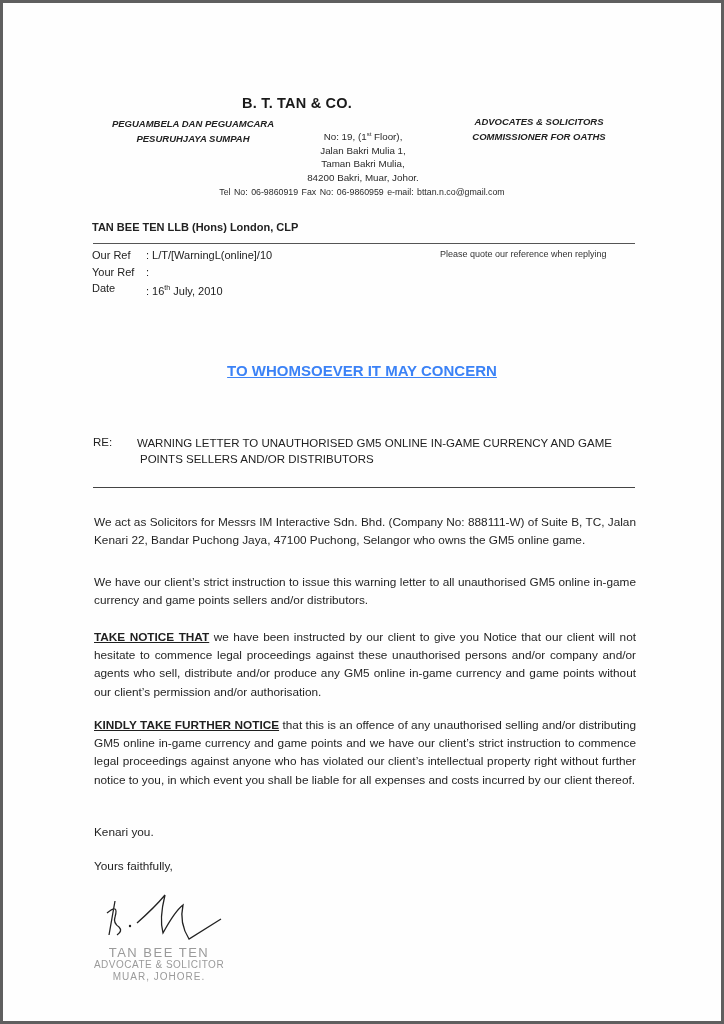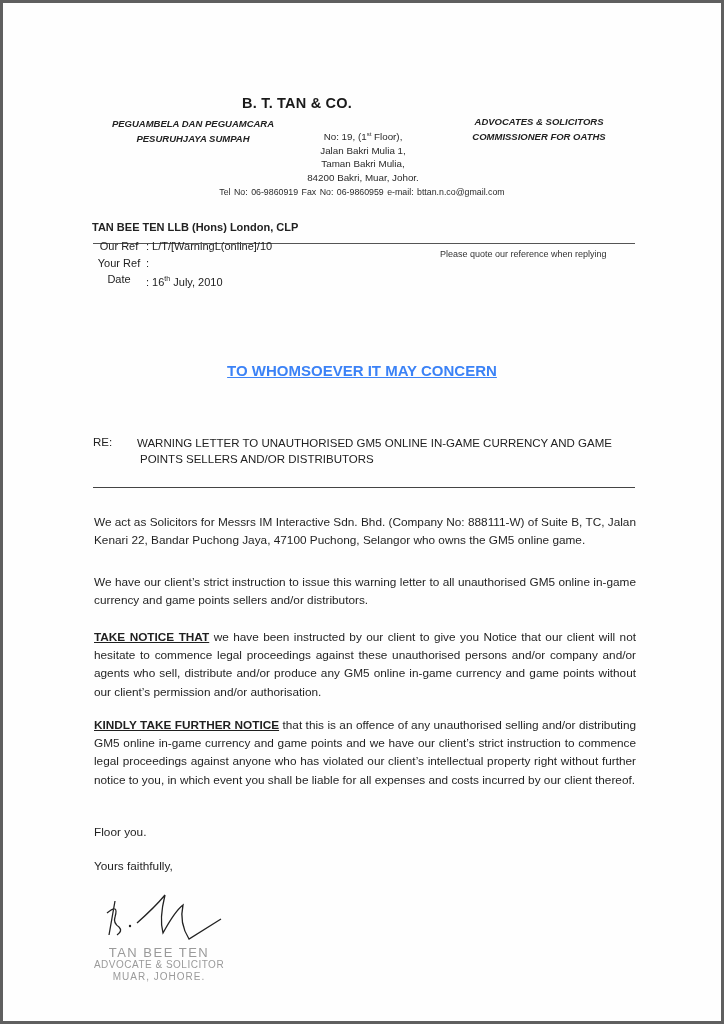--- a/index.html
+++ b/index.html
@@ -17,21 +17,21 @@
   .firm-name { left: 0; width: 588px; top: 92px; text-align: center; font-size: 14.5px; font-weight: bold; letter-spacing: 0.2px; }
   .left-tag { top: 113px; left: 100px; width: 180px; text-align: center; font-size: 9.5px; font-style: italic; font-weight: bold; line-height: 15px; color: #222; }
   .right-tag { top: 111px; left: 446px; width: 180px; text-align: center; font-size: 9.5px; font-style: italic; font-weight: bold; line-height: 15px; color: #222; }
   .address { top: 125px; left: 250px; width: 220px; text-align: center; font-size: 9.8px; line-height: 13.5px; color: #2a2a2a; }
   .address sup { font-size: 6px; }
   .contact { top: 184px; left: 0; width: 718px; text-align: center; font-size: 8.8px; color: #2a2a2a; word-spacing: 1px; }
   .lawyer { top: 218px; left: 89px; font-size: 11px; font-weight: bold; color: #222; text-align: right; }
   .rule { position: absolute; height: 1px; background: #555; }
   .rule1 { top: 240px; left: 90px; width: 542px; }
   .rule2 { top: 484px; left: 90px; width: 542px; background: #444; }
-  .ref-block { top: 235px; left: 89px; font-size: 11px; line-height: 16.5px; color: #222; text-align: center; }
+  .ref-block { top: 244px; left: 89px; font-size: 11px; line-height: 16.5px; color: #222; }
   .ref-row { display: flex; }
   .ref-label { width: 54px; }
   .ref-block sup { font-size: 7px; }
   .quote-note { top: 246px; left: 437px; font-size: 9px; color: #333; }
   .heading { top: 359px; left: 0; width: 718px; text-align: center; font-size: 15px; font-weight: bold; text-decoration: underline; color: #3b82f6; }
   .re-label { top: 433px; left: 90px; font-size: 11.5px; color: #222; }
   .re-text { top: 432px; left: 134px; font-size: 11.5px; line-height: 16px; color: #222; }
   .re-text .l2 { padding-left: 3px; }
   .para { position: absolute; left: 91px; width: 542px; font-size: 11.8px; line-height: 18.2px; text-align: justify; color: #1f1f1f; white-space: normal; }
   .p1 { top: 510px; }
@@ -102,21 +102,21 @@
     <div class="l2">POINTS  SELLERS AND/OR  DISTRIBUTORS</div>
   </div>
 
   <div class="rule rule2"></div>
 
   <div class="para p1">We act as Solicitors for Messrs IM Interactive Sdn. Bhd. (Company No: 888111-W) of Suite B, TC, Jalan Kenari 22, Bandar Puchong Jaya, 47100 Puchong, Selangor who owns the GM5 online game.</div>
   <div class="para p2">We have our client’s strict instruction to issue this warning letter to all unauthorised GM5 online in-game currency and game points sellers and/or distributors.</div>
   <div class="para p3"><span class="emph">TAKE NOTICE THAT</span><span>  we have been instructed by our client to give you Notice that our client will not hesitate to commence legal proceedings against these unauthorised persons and/or company and/or agents who sell, distribute and/or produce any GM5 online in-game currency and game points without our client’s permission and/or authorisation.</span></div>
   <div class="para p4"><span class="emph">KINDLY TAKE FURTHER NOTICE</span><span> that this is an offence of any unauthorised selling and/or distributing GM5 online in-game currency and game points and we have our client’s strict instruction to commence legal proceedings against anyone who has violated our client’s intellectual property right without further notice to you, in which event you shall be liable for all expenses and costs incurred by our client thereof.</span></div>
 
-  <div class="abs thanks">Floor you.</div>
+  <div class="abs thanks">Kenari you.</div>
   <div class="abs closing">Yours faithfully,</div>
 
   <svg class="signature" viewBox="0 0 130 50">
     <path d="M6 42 L12 8 M4 20 Q16 10 12 24 Q10 30 16 34 Q20 38 14 42" fill="none" stroke="#222" stroke-width="1.3"></path>
     <circle cx="27" cy="33" r="1.2" fill="#222"></circle>
     <path d="M34 30 Q52 14 62 2 Q56 26 60 40 Q72 18 80 12 Q76 30 86 46 Q102 36 118 26" fill="none" stroke="#222" stroke-width="1.3"></path>
   </svg>
 
   <div class="abs stamp">
     <div class="s1">TAN BEE TEN</div>

